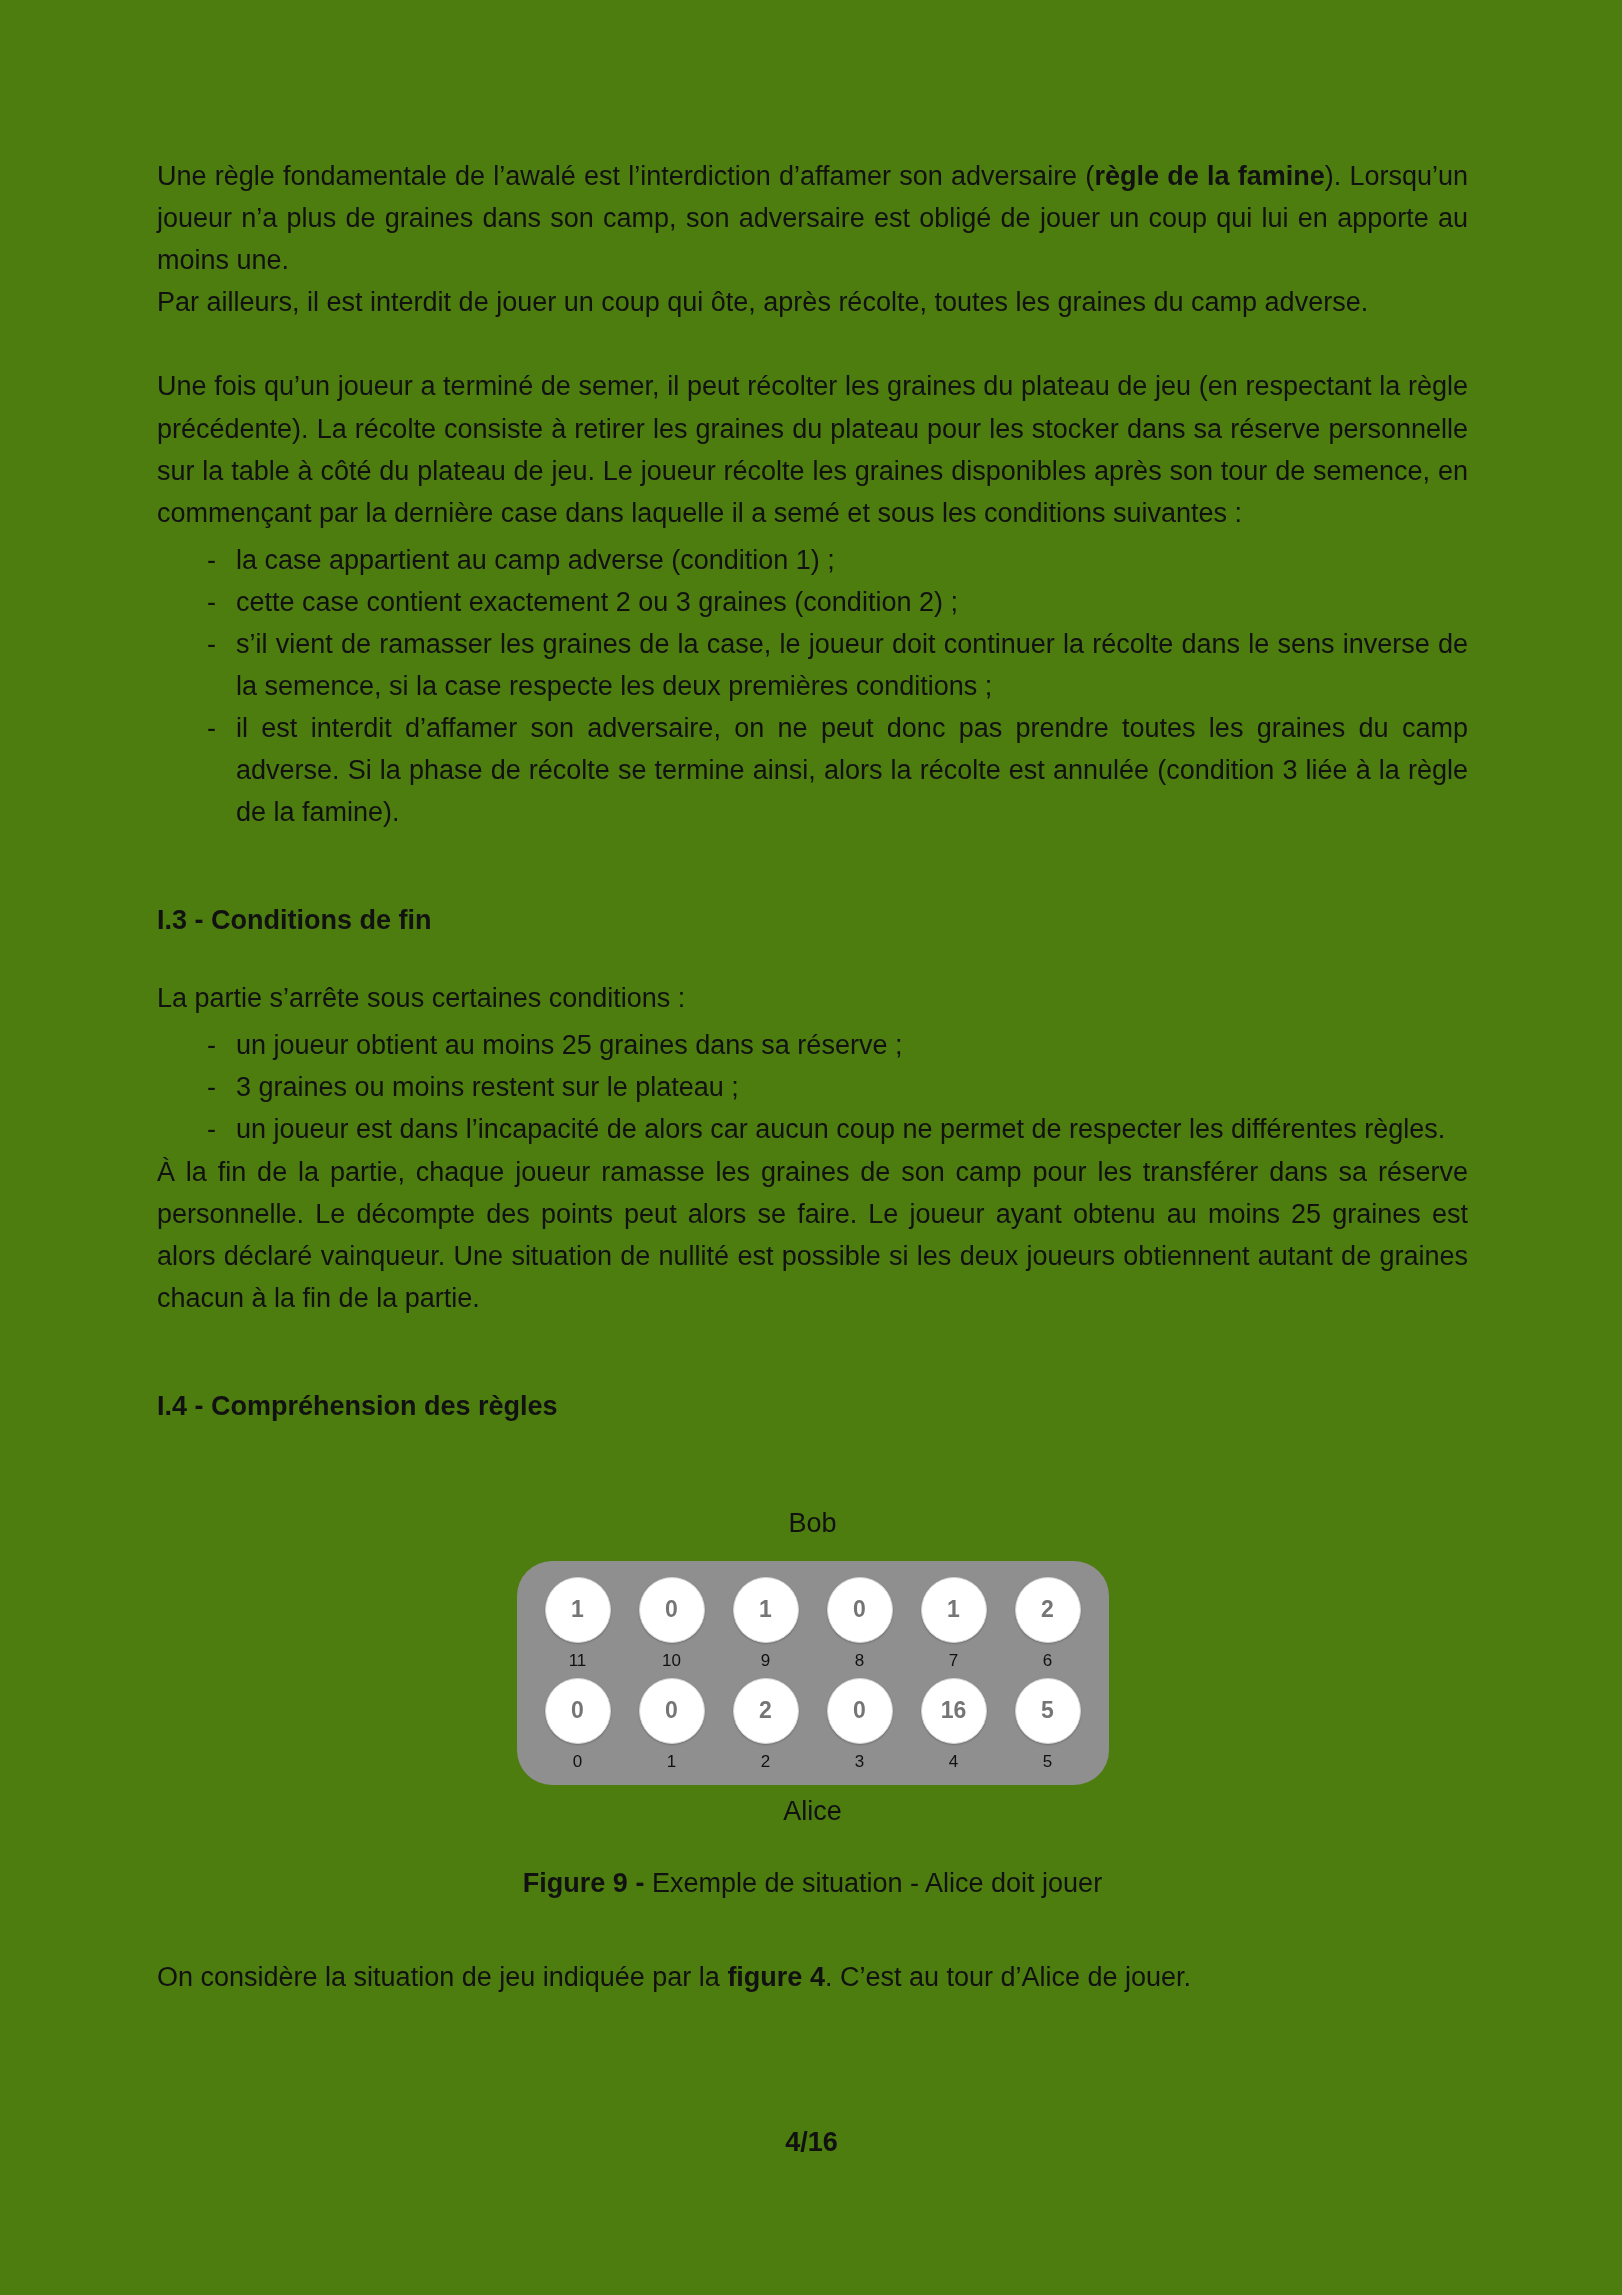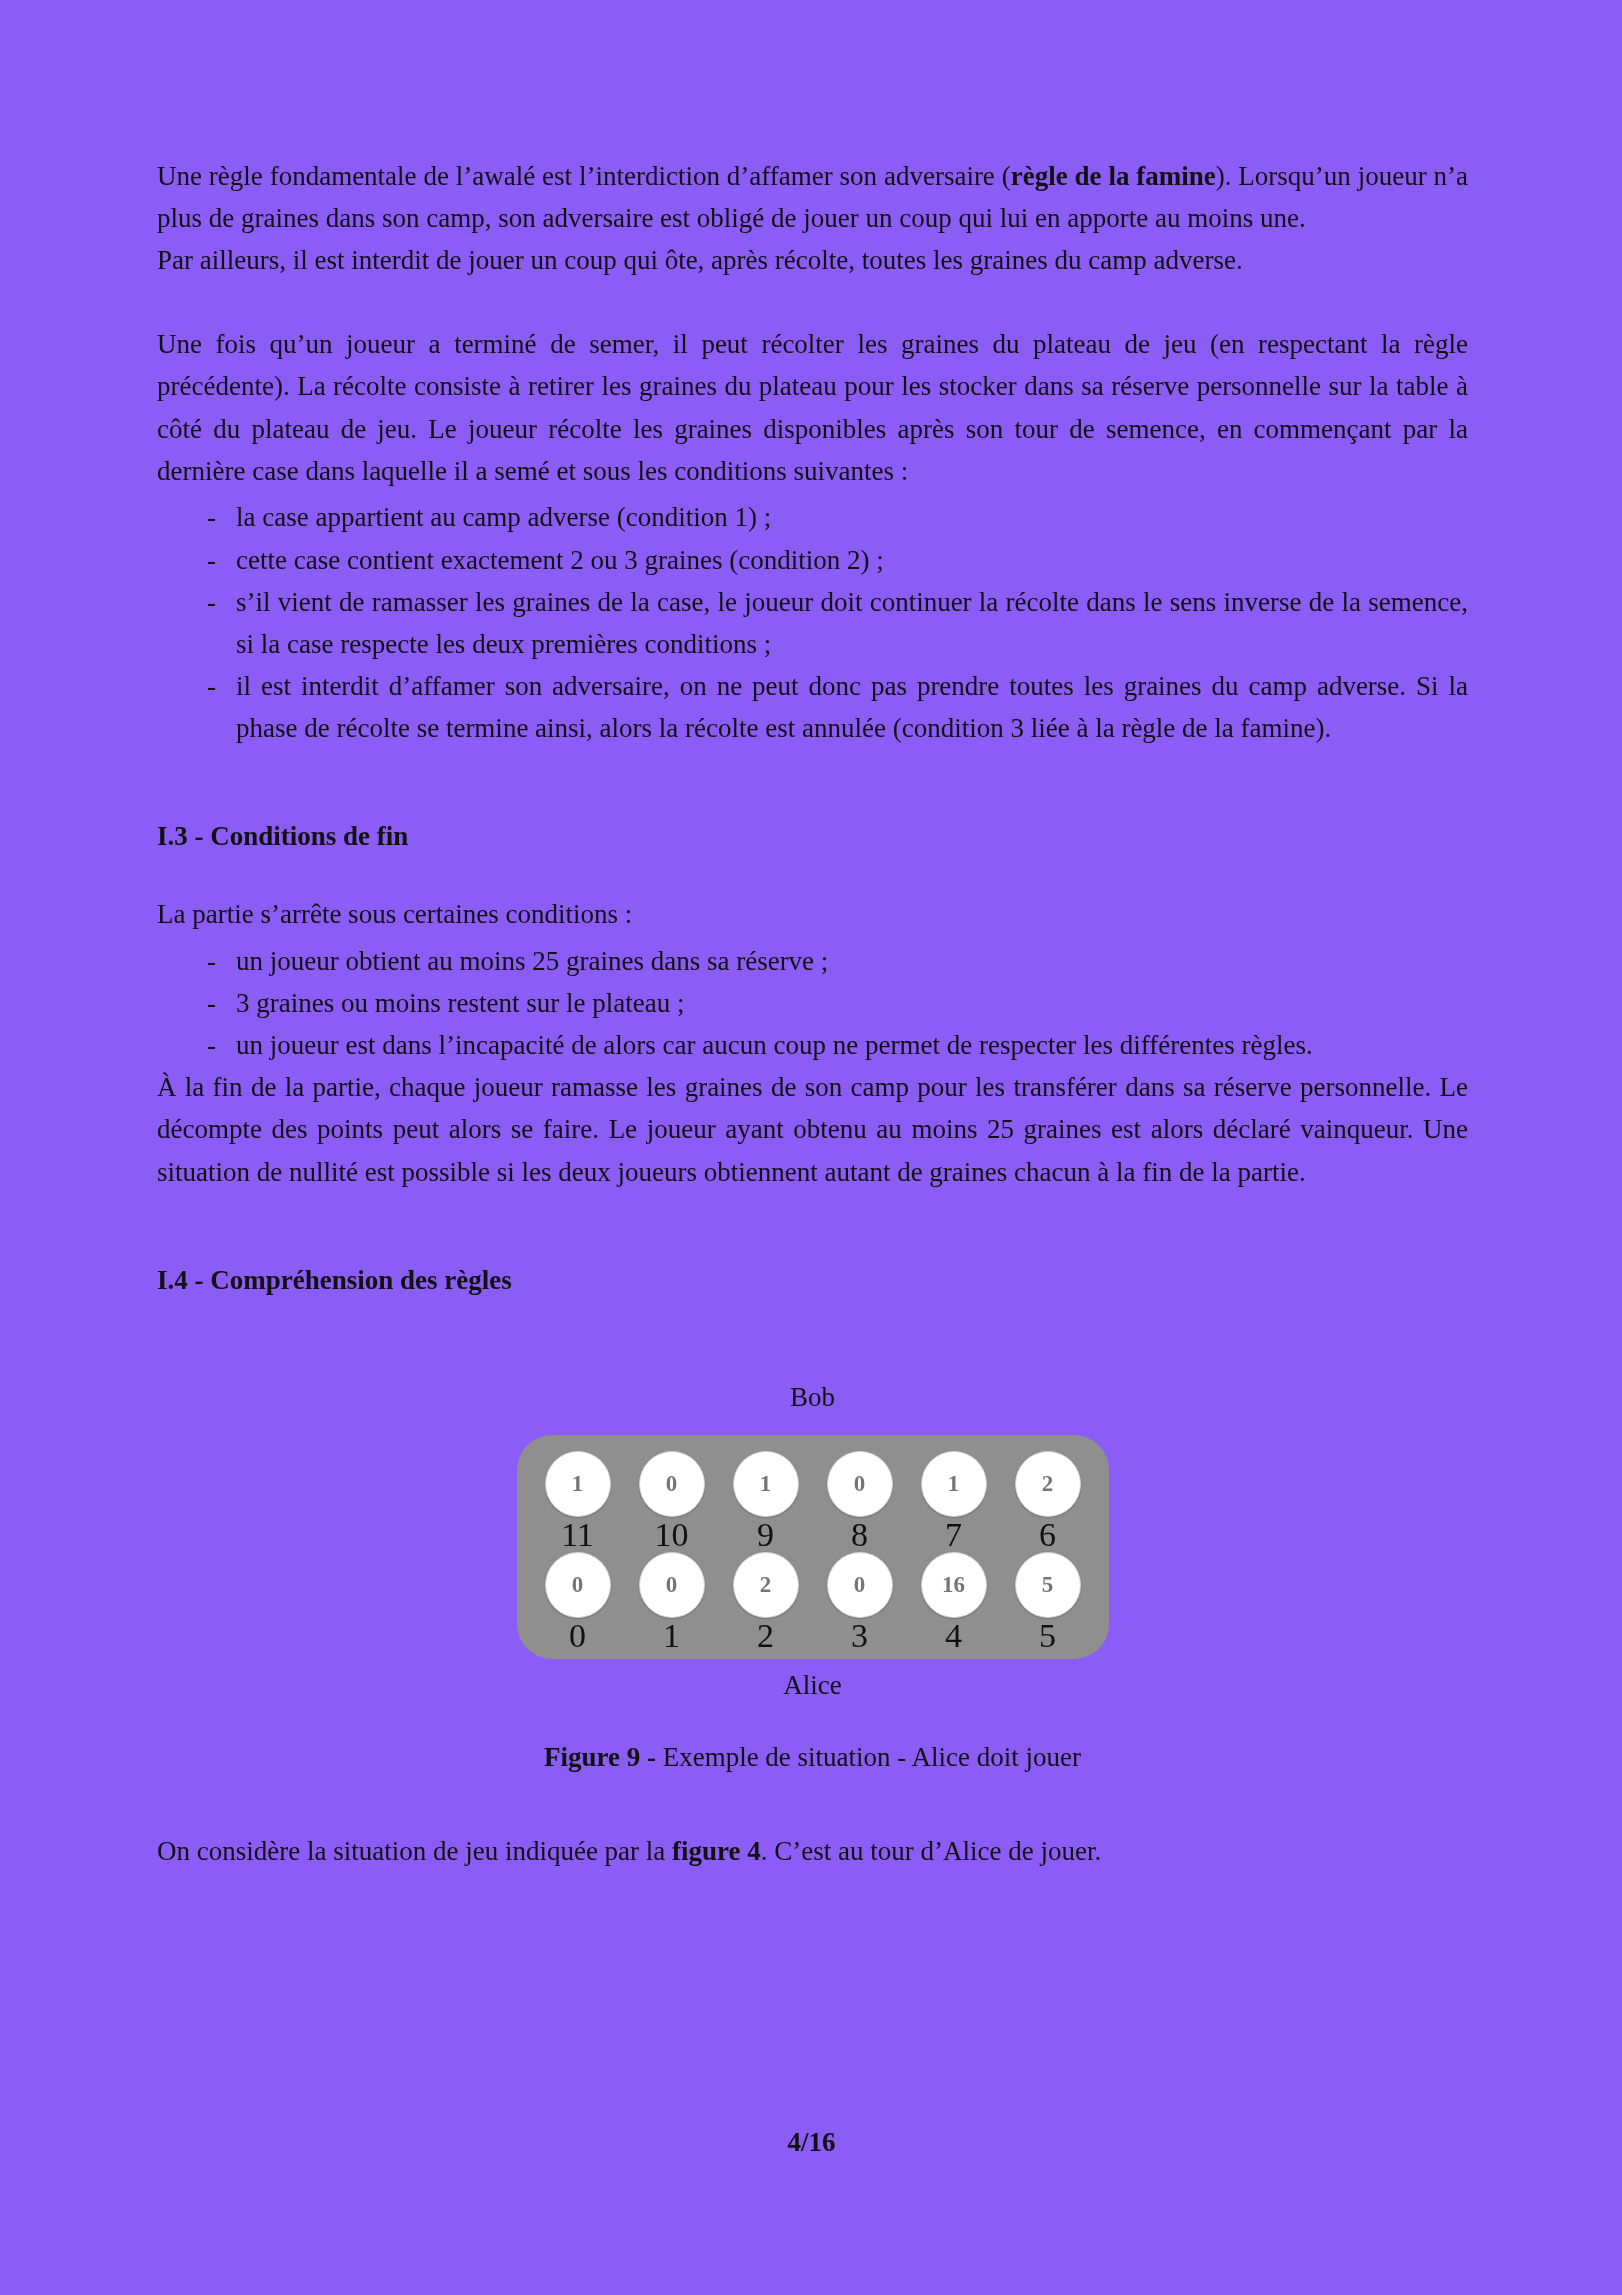--- a/index.html
+++ b/index.html
@@ -2,22 +2,22 @@
 <html style="font-size:12.6px"><head>
 <meta charset="utf-8">
 <style>
   * { margin:0; padding:0; box-sizing:border-box; }
   html, body { background:#ffffff; }
   .page {
     position:relative;
     width:1623px;
     height:2295px;
     margin:0 auto;
-    background:#8b5cf6;
-    font-family:Liberation Serif, serif;
+    background:#4d7c0f;
+    font-family:Liberation Sans, sans-serif;
     font-size:27px;
     line-height:1.56;
     color:#111111;
     overflow:hidden;
   }
   .content {
     position:absolute;
     left:157px;
     top:155px;
     width:1311px;
@@ -61,21 +61,21 @@
   .pit { display:flex; flex-direction:column; align-items:center; width:66px; }
   .hole {
     width:66px; height:66px;
     background:#ffffff;
     border:0.8px solid #d2d2d2;
     border-radius:50%;
     display:flex; align-items:center; justify-content:center;
     box-shadow:0 0.8px 1.6px rgba(0,0,0,0.25);
   }
   .hole span { font-size:23px; font-weight:bold; color:#757575; line-height:1; }
-  .pit-index { font-size:34px; color:#111; line-height:35px; }
+  .pit-index { font-size:17px; color:#111; line-height:35px; }
   .caption { margin-top:30px; font-size:27px; text-align:center; }
   .last-para { margin-top:52px; }
 
   .footer {
     position:absolute;
     top:2121px;
     left:0;
     width:100%;
     text-align:center;
     font-weight:bold;

